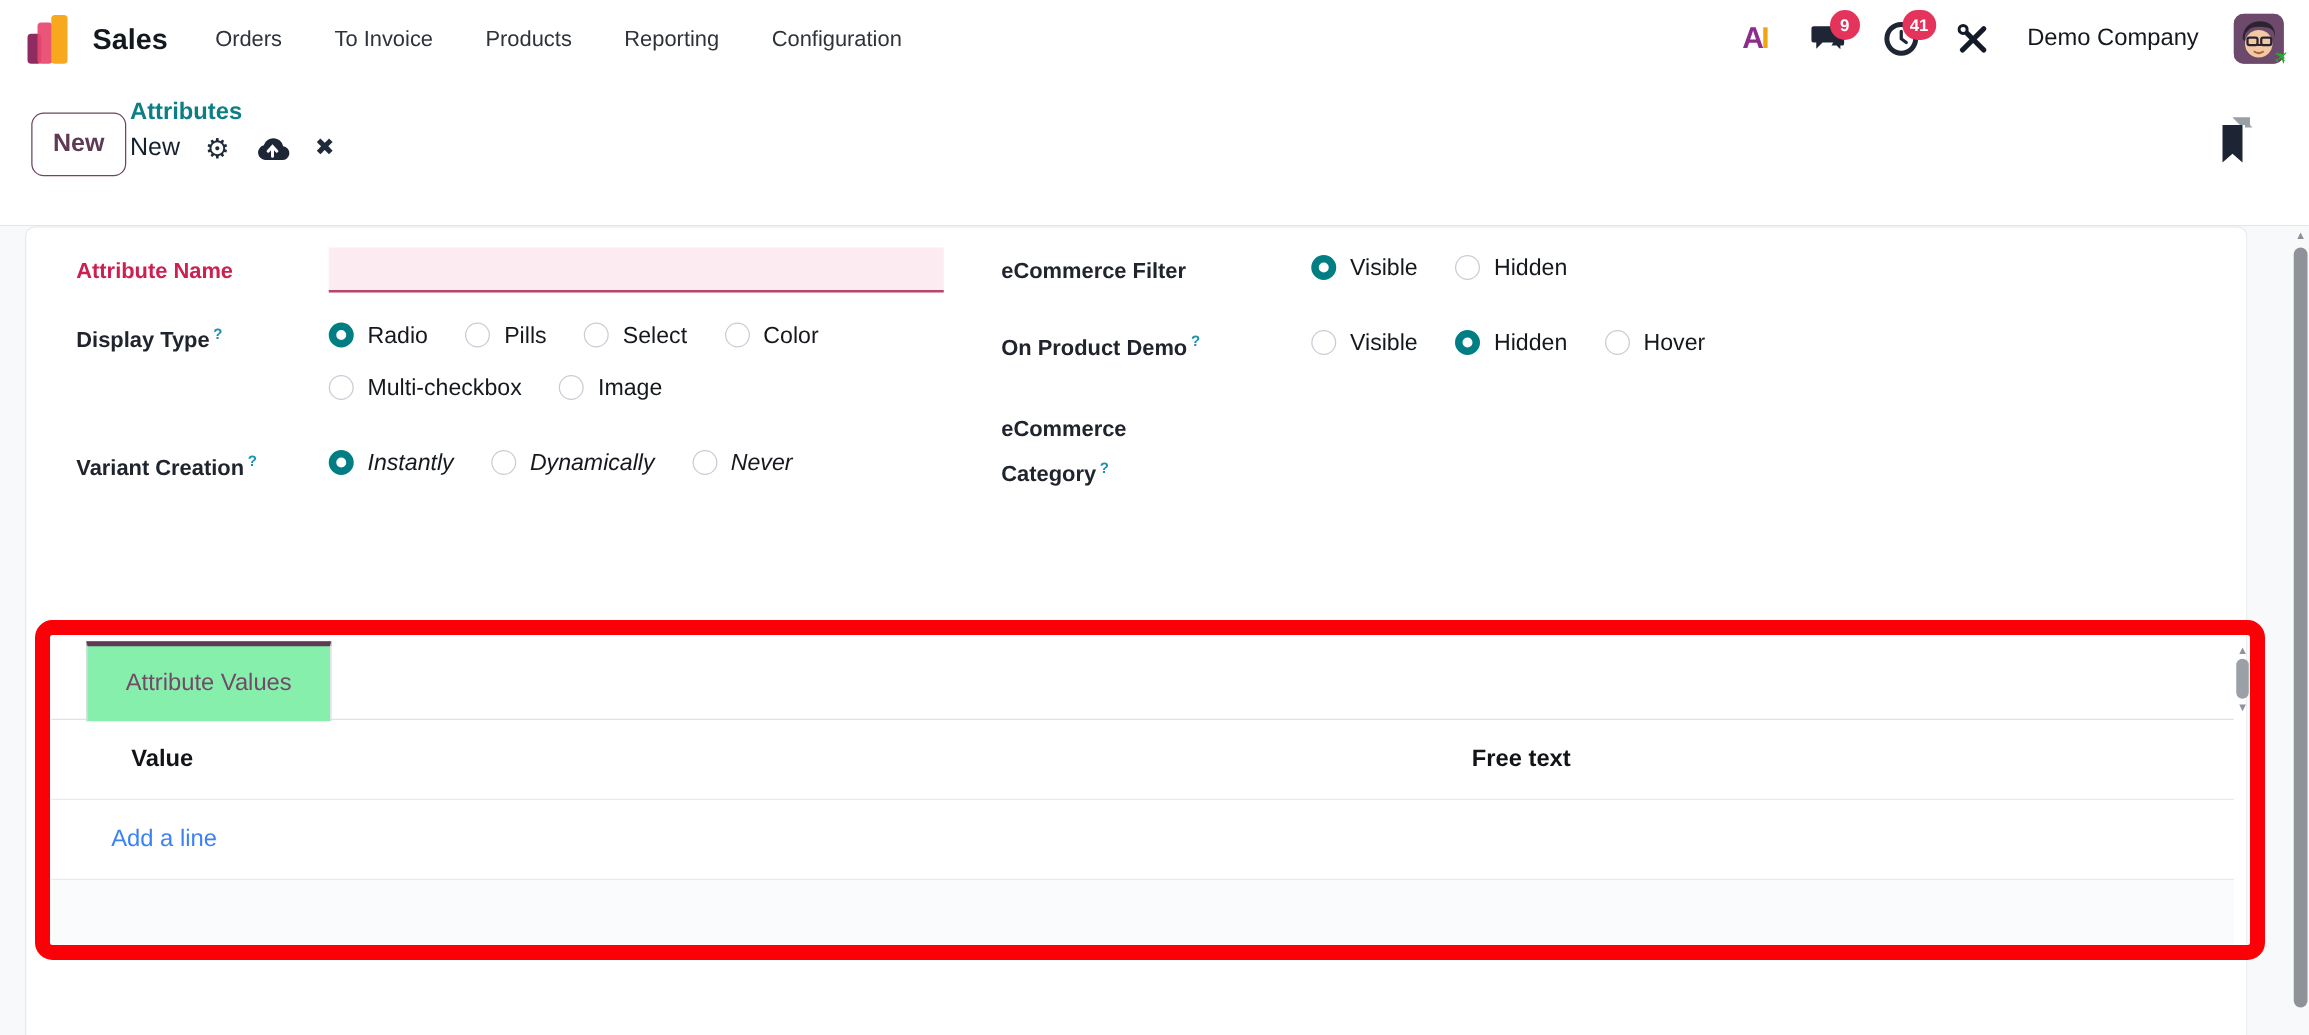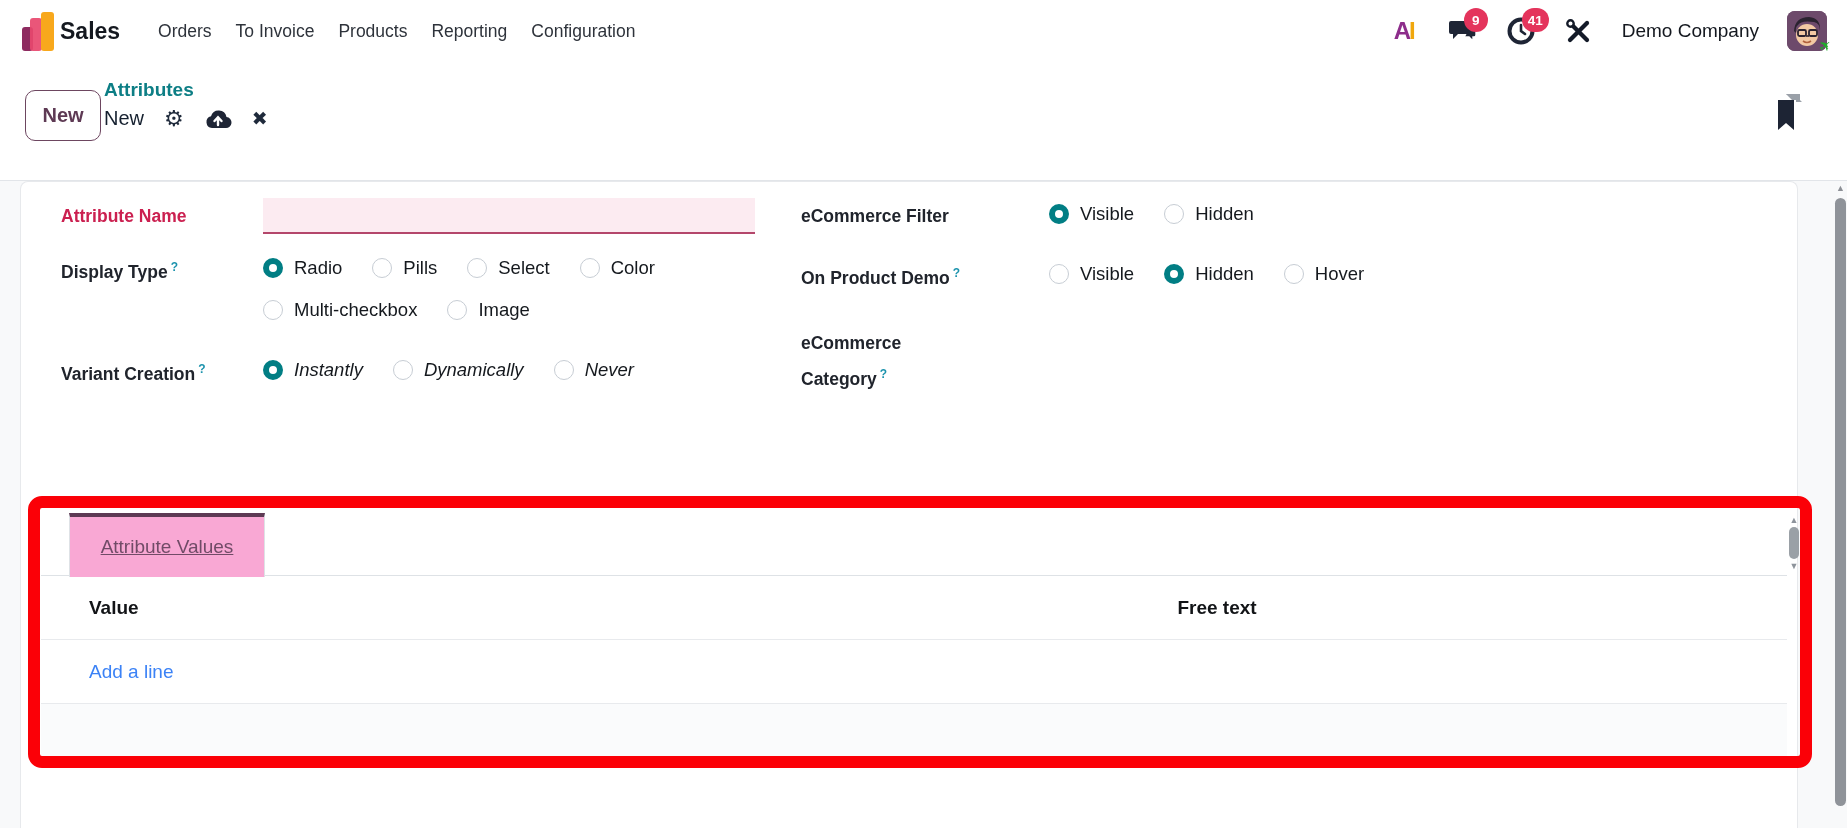--- a/index.html
+++ b/index.html
@@ -4,28 +4,28 @@
 <style>
   * { margin:0; padding:0; box-sizing:border-box; }
   html,body { width:1847px; height:828px; overflow:hidden; background:#fff;
     font-family:"Liberation Sans","DejaVu Sans",sans-serif; color:#1a1d21; }
   .abs { position:absolute; }
   .nowrap { white-space:nowrap; }
 
   
   .navbar { position:absolute; top:0; left:0; width:1847px; height:62px; background:#fff;
     display:flex; align-items:center; }
-  .brand { display:flex; align-items:center; margin-left:22px; }
+  .brand { display:flex; align-items:center; gap:14px; margin-left:22px; }
   .logo { position:relative; width:38px; height:40px; }
   .logo .bar { position:absolute; border-radius:3px; }
   .logo .b1 { left:0;  top:16px; width:11px; height:24px; background:#8e2b60; }
   .logo .b2 { left:8px; top:7px;  width:12px; height:33px; background:#e8486e; opacity:.92; }
   .logo .b3 { left:19px; top:1px; width:13px; height:39px; background:#f8a81c; }
   .app-name { font-size:23px; font-weight:700; color:#14181f; }
-  .menu { display:flex; gap:24px; margin-left:38px; font-size:17.5px; color:#2e333b; }
+  .menu { display:flex; gap:42px; margin-left:38px; font-size:17.5px; color:#2e333b; }
   .menu span { cursor:default; }
   .systray { margin-left:auto; display:flex; align-items:center; gap:28px; margin-right:20px; }
   .tray-icon { position:relative; width:30px; height:30px; display:flex; align-items:center; justify-content:center; }
   .badge { position:absolute; top:-8px; left:16px; min-width:24px; height:24px; padding:0 6px;
     background:#e4345c; color:#fff; border-radius:12px; font-size:13.5px; font-weight:700;
     display:flex; align-items:center; justify-content:center; }
   .ai-a { font-size:24px; font-weight:800; color:#8d2d8b; letter-spacing:-2px; }
   .ai-i { font-size:24px; font-weight:800; color:#f0a70d; }
   .company { font-size:19px; color:#14181f; }
   .avatar { width:40px; height:40px; border-radius:8px; background:#6d4a6b; position:relative; overflow:visible; }
@@ -62,27 +62,27 @@
   .opt-row { display:flex; align-items:center; gap:30px; }
   .opt { display:flex; align-items:center; gap:11px; cursor:pointer; }
   .radio { width:20px; height:20px; border-radius:50%; background:#fff; border:1px solid #c7cdd4; flex:0 0 auto; }
   .radio.checked { border:6px solid #017e84; }
   .opt-label { font-size:18.5px; color:#15191e; white-space:nowrap; }
 
   
   .tabstrip { position:absolute; left:20px; top:331px; width:1746px; height:63px;
     border-bottom:1px solid #dee2e6; }
   .tab { position:absolute; left:28px; top:0; height:64px; min-width:196px; padding:0 28px;
-    background:#f9a8d4; border:1px solid #dee2e6; border-top:4px solid #5e3a54; border-bottom:none;
+    background:#86efac; border:1px solid #dee2e6; border-top:4px solid #5e3a54; border-bottom:none;
     display:flex; align-items:center; justify-content:center; font-size:19px; color:#714b67;
-    z-index:2; cursor:pointer;text-decoration:underline; }
+    z-index:2; cursor:pointer; }
   .tbl-head { position:absolute; left:20px; top:394px; width:1746px; height:64px;
     border-bottom:1px solid #e8eaed; display:grid; grid-template-columns:1fr 300px 300px;
     align-items:center; padding-right:120px; }
-  .tbl-head .c1 { padding-left:48px; font-size:19px; font-weight:700; color:#121417; }
+  .tbl-head .c1 { padding-left:64px; font-size:19px; font-weight:700; color:#121417; }
   .tbl-head .c2 { text-align:center; font-size:19px; font-weight:700; color:#121417; }
   .tbl-head .c3 { text-align:right; font-size:19px; font-weight:700; color:#121417; }
   .addline-row { position:absolute; left:20px; top:458px; width:1746px; height:64px;
     border-bottom:1px solid #e8eaed; display:flex; align-items:center; }
   .addline { margin-left:48px; font-size:19px; color:#3b82f6; cursor:pointer; }
   .tbl-footer { position:absolute; left:20px; top:522px; width:1746px; height:53px; background:#fafbfc; }
 
   
   .inner-scroll { position:absolute; left:1766px; top:333px; width:14px; height:58px; }
   .inner-scroll .arr { width:14px; text-align:center; font-size:9px; color:#8d939b; line-height:10px; }

